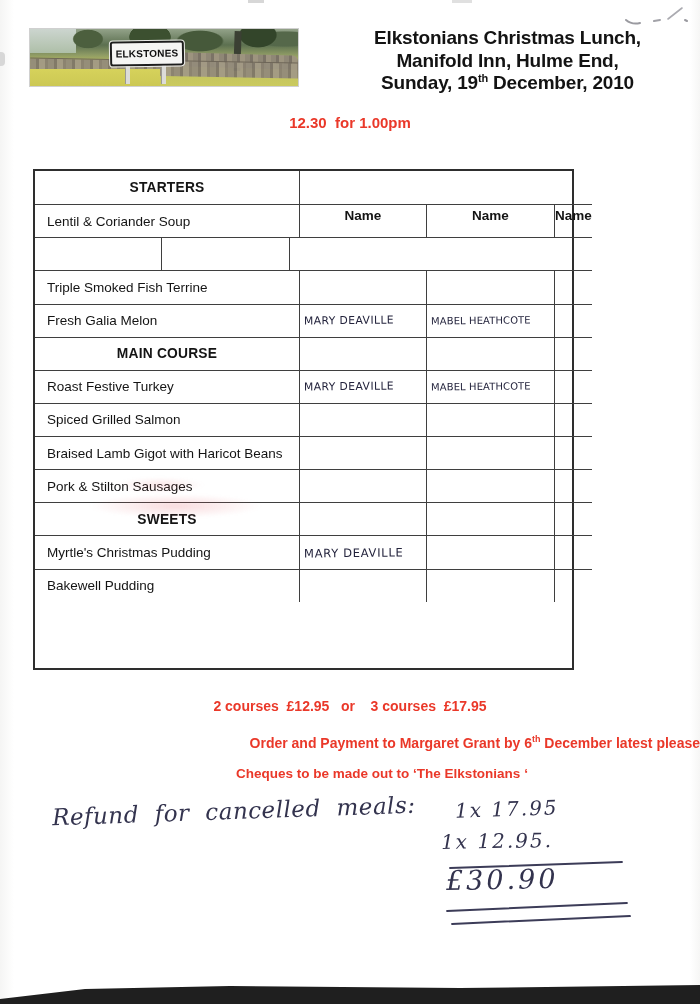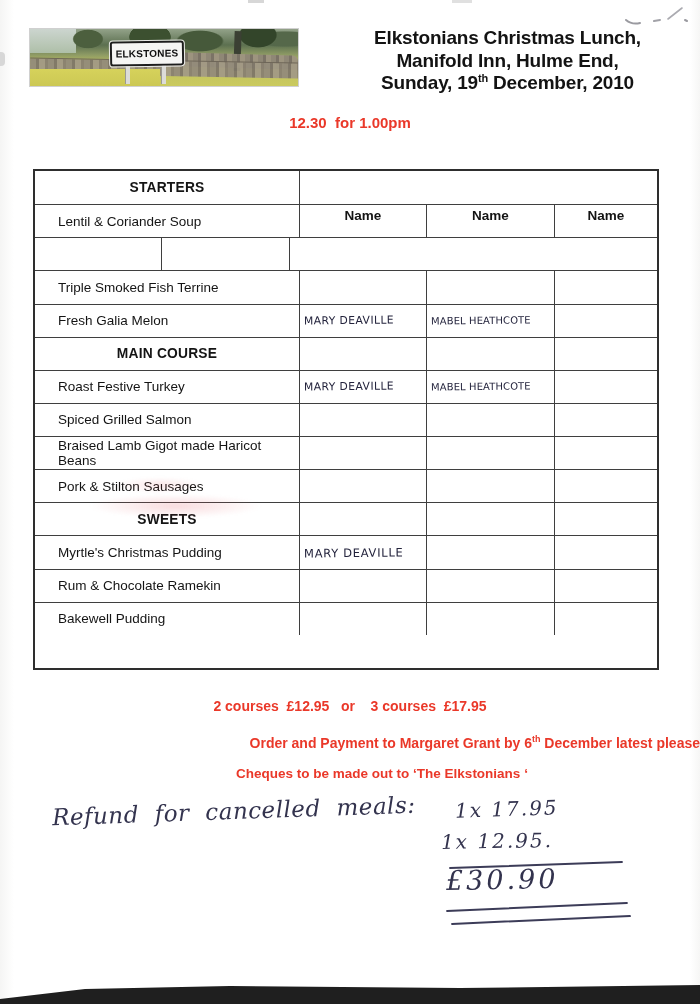--- a/index.html
+++ b/index.html
@@ -42,29 +42,29 @@
   .post.p1 { left:95px; } .post.p2 { left:131px; }
 
   
   .title-block { position:absolute; left:340px; top:27px; width:335px; text-align:center;
     font-weight:bold; font-size:19px; line-height:22.5px; letter-spacing:-0.2px; color:#131313; }
   .title-block sup { font-size:11px; vertical-align:super; line-height:0; }
   .time-note { position:absolute; left:340px; top:114px; width:335px; text-align:center;
     font-weight:bold; font-size:15px; white-space:pre-wrap; }
 
   
-  .menu-table { position:absolute; left:33px; top:169px; width:626px; height:501px;
+  .menu-table { position:absolute; left:33px; top:169px; width:541px; height:501px;
     display:grid; grid-template-rows:repeat(15,1fr);
     border:2px solid #2e2e2e; box-sizing:border-box; background:#fff; }
   .tr { display:flex; border-top:1.6px solid #3f3f3f; min-height:0; }
   .tr.first { border-top:none; }
   .td { border-right:1.6px solid #3f3f3f; box-sizing:border-box; display:flex; align-items:center; min-width:0; }
   .td.last { border-right:none; flex:1; }
   .c0 { width:265px; } .c1 { width:127px; } .c2 { width:128px; }
-  .item { padding-left:23px; font-size:13.5px; }
+  .item { padding-left:12px; font-size:13.5px; }
   .sect { justify-content:center; font-weight:bold; font-size:13.8px; letter-spacing:.2px; }
   .colhead { justify-content:center; font-weight:bold; font-size:13.5px;margin-top:44px; }
 
   
   .ink { font-family:"DejaVu Sans", sans-serif; color:#23233c; padding-left:4px;
     font-size:10.8px; letter-spacing:.4px; white-space:nowrap; transform:rotate(-0.6deg); }
   .ink-sm { font-size:10px; letter-spacing:.1px; }
   .ink-lg { font-size:11.5px; letter-spacing:.7px; }
 
   
@@ -214,21 +214,21 @@
         </div>
       <div class="td c2">
           <span class="ink ink-sm"></span>
         </div>
       <div class="td last">
           <span class="ink"></span>
         </div>
     </div>
 
     <div class="tr">
-      <div class="td c0 item">Braised Lamb Gigot made Haricot Beans</div>
+      <div class="td c0 item">Braised Lamb Gigot with Haricot Beans</div>
       <div class="td c1">
           <span class="ink"></span>
         </div>
       <div class="td c2">
           <span class="ink ink-sm"></span>
         </div>
       <div class="td last">
           <span class="ink"></span>
         </div>
     </div>
@@ -260,32 +260,20 @@
           <span class="ink ink-lg">MARY DEAVILLE</span>
         </div>
       <div class="td c2">
           <span class="ink ink-sm"></span>
         </div>
       <div class="td last">
           <span class="ink"></span>
         </div>
     </div>
 
-    <div class="tr">
-      <div class="td c0 item">Rum &amp; Chocolate Ramekin</div>
-      <div class="td c1">
-          <span class="ink"></span>
-        </div>
-      <div class="td c2">
-          <span class="ink ink-sm"></span>
-        </div>
-      <div class="td last">
-          <span class="ink"></span>
-        </div>
-    </div>
 
     <div class="tr">
       <div class="td c0 item">Bakewell Pudding</div>
       <div class="td c1">
           <span class="ink"></span>
         </div>
       <div class="td c2">
           <span class="ink ink-sm"></span>
         </div>
       <div class="td last">

